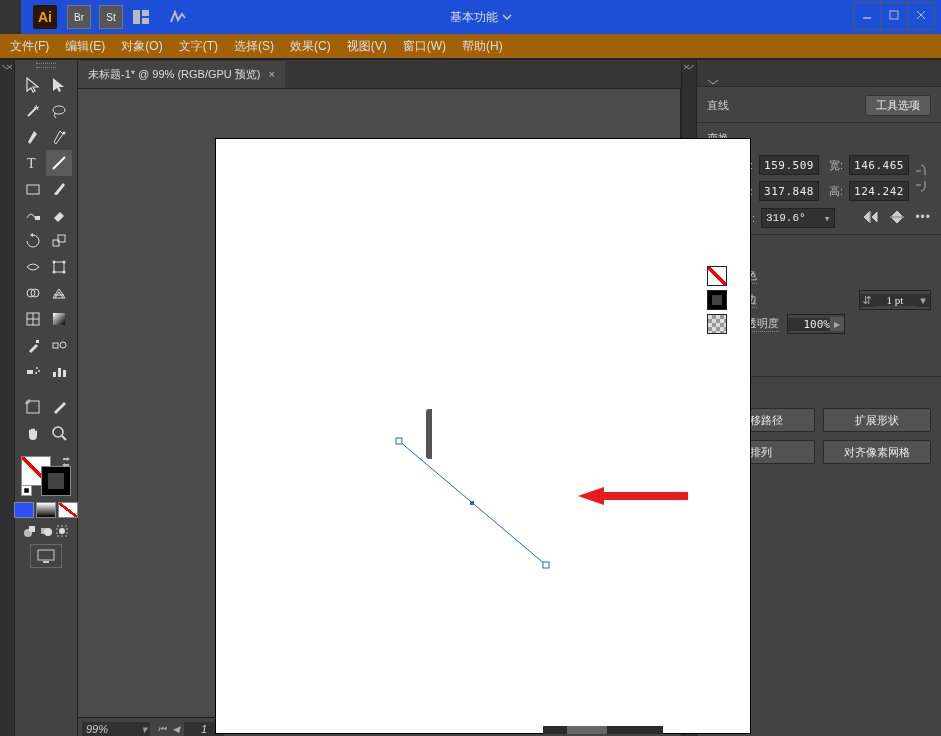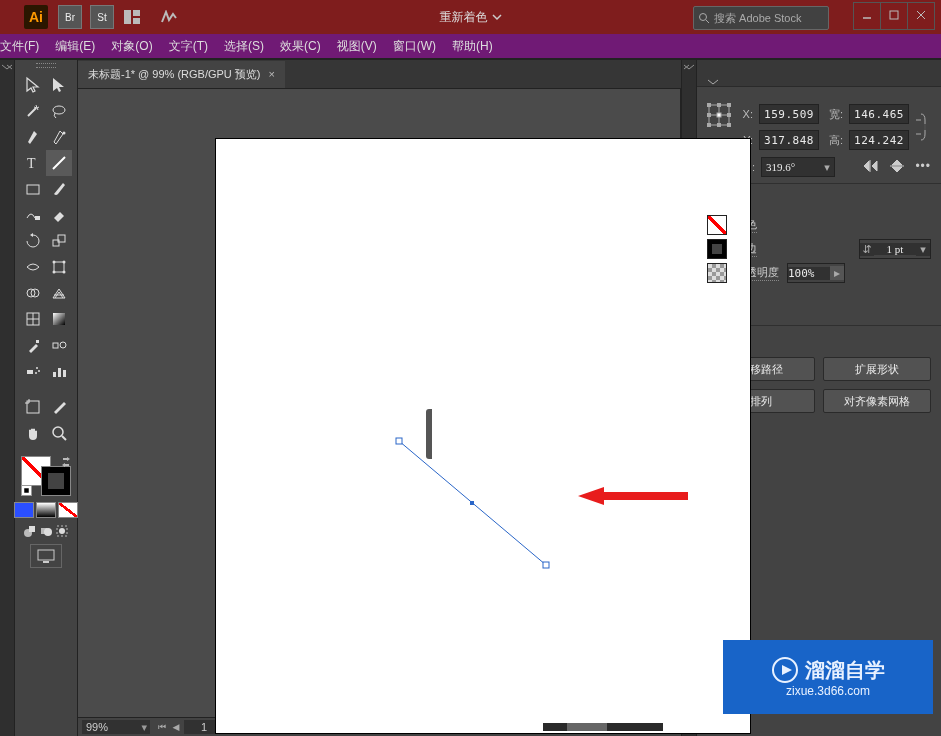--- a/index.html
+++ b/index.html
@@ -17,25 +17,26 @@
     width: 941px;
     height: 736px;
     background: #333333;
     position: relative;
     display: flex;
     flex-direction: column;
   }
   
   .title-bar {
     height: 34px;
-    background: #7f1d1d;
+    background: #1d4ed8;
     display: flex;
     align-items: center;
     position: relative;
-    padding-left: 24px;
+    padding-left: 12px;
+    margin-left: 21px;
   }
   .ai-logo {
     width: 24px; height: 24px;
     background: #2b1600;
     color: #ff9a00;
     font-weight: bold;
     font-size: 14px;
     display: flex; align-items: center; justify-content: center;
     border-radius: 2px;
     margin-right: 10px;
@@ -93,23 +94,24 @@
     display: flex;
     align-items: center;
     justify-content: center;
     color: #bbb;
     font-size: 11px;
   }
   .win-sep { width: 1px; background: #555; }
   
   .menu-bar {
     height: 24px;
-    background: #701a75;
+    background: #a16207;
     display: flex;
     align-items: center;
+    padding-left: 10px;
     border-bottom: 1px solid #222;
   }
   .menu-item {
     margin-right: 16px;
     font-size: 12px;
     color: #ddd;
   }
   
   .work {
     flex: 1;
@@ -262,25 +264,26 @@
   .annotation-arrow {
     position: absolute;
     left: 500px;
     top: 396px;
   }
   .status-bar {
     height: 18px;
     background: #434343;
     border-top: 1px solid #222;
     display: flex;
-    align-items: center;
+    align-items: flex-end;
     padding: 0 4px;
     font-size: 11px;
     color: #ccc;
     gap: 6px;
+    font-style: italic;
   }
   .status-bar .zoom-box {
     width: 64px;
     height: 14px;
     background: #313131;
     display: flex;
     align-items: center;
     padding-left: 4px;
     font-size: 11px;
     justify-content: space-between;
@@ -383,21 +386,21 @@
     letter-spacing: .5px;
   }
   .angle-row {
     display:flex; align-items:center; justify-content: space-between;
     margin-top: 6px;
   }
   .combo {
     display:flex; align-items:center;
     background:#313131; border:1px solid #222;
     height:18px;
-    font-size:11px; font-family:Liberation Serif, serif; color:#eaeaea;
+    font-size:11px; font-family:Liberation Mono, monospace; color:#eaeaea;
   }
   .combo span.val { width:50px; padding:0 4px;}
   .combo span.ar { width:14px; text-align:center; color:#aaa;}
   .flip-icons { display:flex; gap:10px; color:#ccc;}
   .appearance-row {
     display:flex; align-items:center; gap:8px;
     height: 24px;
   }
   .swatch {
     width:18px; height:18px; border:1px solid #222; position:relative;
@@ -429,21 +432,21 @@
     width:42px; background:#313131; text-align:center; font-family:Liberation Serif, serif;
   }
   .stroke-combo .dr {
     width:14px; background:#313131; text-align:center; color:#aaa;
   }
   .opacity-row { display:flex; align-items:center; gap:8px; height:24px;}
   .opacity-field {
     display:flex; align-items:center;
     border:1px solid #222; height:18px;
   }
-  .opacity-field .val { width:42px; background:#313131; text-align:left; font-family:monospace; font-size:11px; color:#eaeaea;}
+  .opacity-field .val { width:42px; background:#313131; text-align:right; font-family:monospace; font-size:11px; color:#eaeaea;}
   .opacity-field .dr { width:14px; background:#555; text-align:center; color:#aaa;}
   .fx-row { color:#aaa; font-style:italic; padding:4px 0 2px;}
   .ellipsis { width:36px; text-align:right; color:#bbb; letter-spacing:1px; font-weight:bold;}
   .quick-actions {
     padding: 8px 10px 10px;
   }
   .quick-title { font-size:11px; color:#ccc; margin-bottom:8px;}
   .qa-buttons {
     display:grid;
     grid-template-columns: 1fr 1fr;
@@ -492,31 +495,24 @@
           <rect x="9" y="0" width="7" height="6" fill="#bbb"></rect>
           <rect x="9" y="8" width="7" height="6" fill="#bbb"></rect>
         </svg>
     </div>
     <div class="top-icon" style="background:none;border:none;">
       <svg width="18" height="14">
           <path d="M2 12 L6 2 L9 10 L13 4 L16 8" stroke="#bbb" stroke-width="2" fill="none"></path>
         </svg>
     </div>
     <div class="workspace-switch">
-      <span>重新着色</span>
+      <span>基本功能</span>
       <svg width="10" height="10">
           <path d="M1 3 L5 7 L9 3" stroke="#ccc" fill="none" stroke-width="1.5"></path>
         </svg>
-    </div>
-    <div class="search-box">
-      <svg width="12" height="12">
-          <circle cx="5" cy="5" r="3.5" stroke="#aaa" fill="none"></circle>
-          <line x1="8" y1="8" x2="11" y2="11" stroke="#aaa"></line>
-        </svg>
-      <span>搜索 Adobe Stock</span>
     </div>
     <div class="win-controls">
       <div class="win-btn">
           <svg width="10" height="10">
             <line x1="1" y1="8" x2="9" y2="8" stroke="#bbb" stroke-width="1.5"></line>
           </svg>
         </div>
       <div class="win-sep"></div>
       <div class="win-btn">
           <svg width="10" height="10">
@@ -827,22 +823,29 @@
 
     <div class="right-panel">
       <div class="panel-tabs">
         <div class="panel-menu">
             <svg width="10" height="8">
               <path d="M0 2 L5 6 L10 2" stroke="#aaa" fill="none"></path>
             </svg>
           </div>
       </div>
 
-
       <div class="panel-section">
+        <div class="section-row">
+          <span class="section-title">直线</span>
+          <button class="tool-options-btn">工具选项</button>
+        </div>
+      </div>
+
+      <div class="panel-section">
+        <div class="section-title">变换</div>
         <div style="display:flex; align-items:flex-start; gap:8px; margin-top:8px;">
           <svg width="24" height="24" class="ref-point">
             <g stroke="#aaa" fill="none">
               <rect x="2" y="2" width="20" height="20"></rect>
               <line x1="2" y1="12" x2="22" y2="12"></line>
                 <line x1="12" y1="2" x2="12" y2="22"></line>
             </g>
             <g fill="#aaa">
               <rect x="0" y="0" width="4" height="4"></rect>
                 <rect x="10" y="0" width="4" height="4"></rect>
@@ -930,23 +933,13 @@
           <div class="qa-btn">扩展形状</div>
           <div class="qa-btn">排列</div>
           <div class="qa-btn">对齐像素网格</div>
         </div>
       </div>
 
       <div style="flex:1;"></div>
     </div>
   </div>
 
-  <div class="watermark">
-    <div class="line1">
-      <svg width="28" height="28">
-          <circle cx="14" cy="14" r="12" stroke="#e8f1ff" stroke-width="2" fill="none"></circle>
-          <polygon points="11,9 21,14 11,19" fill="#e8f1ff"></polygon>
-        </svg>
-      <span>溜溜自学</span>
-    </div>
-    <div class="line2">zixue.3d66.com</div>
-  </div>
 </div>
 
 </body></html>

